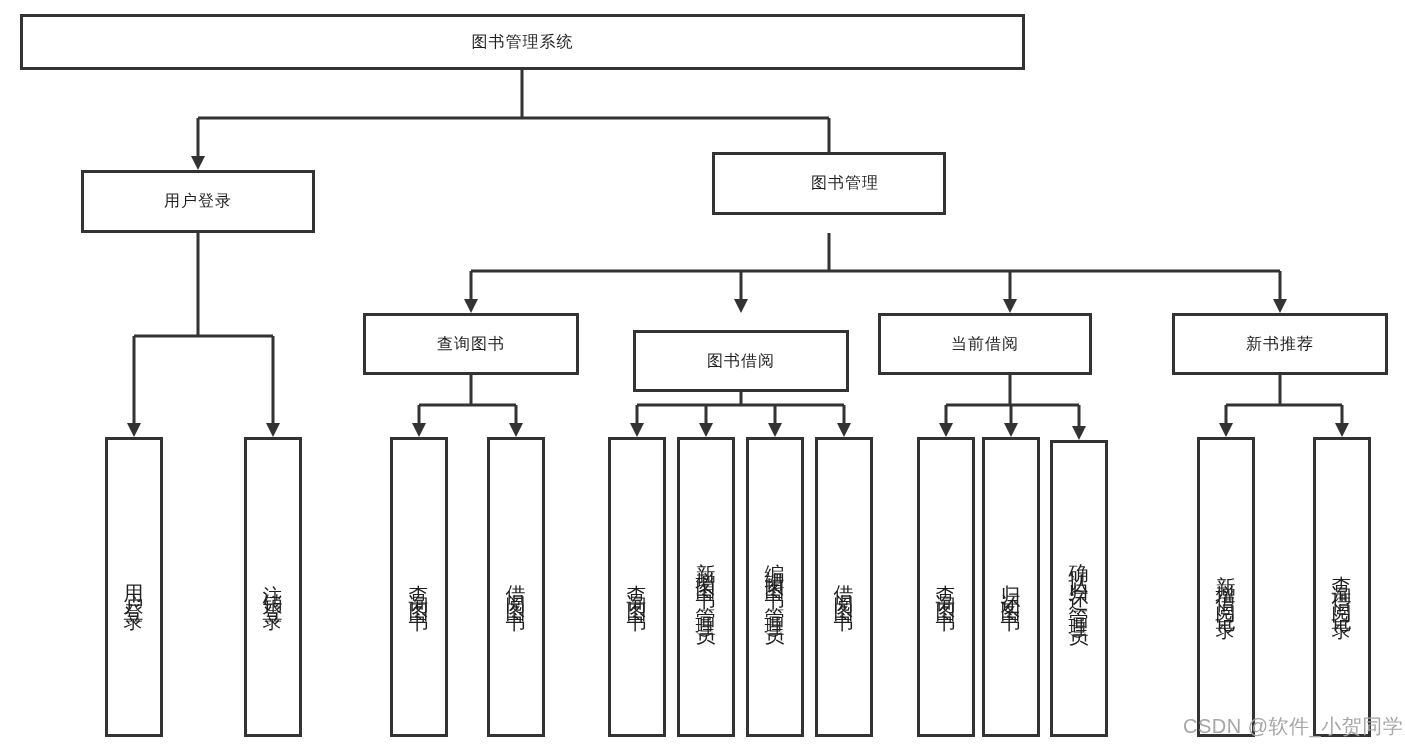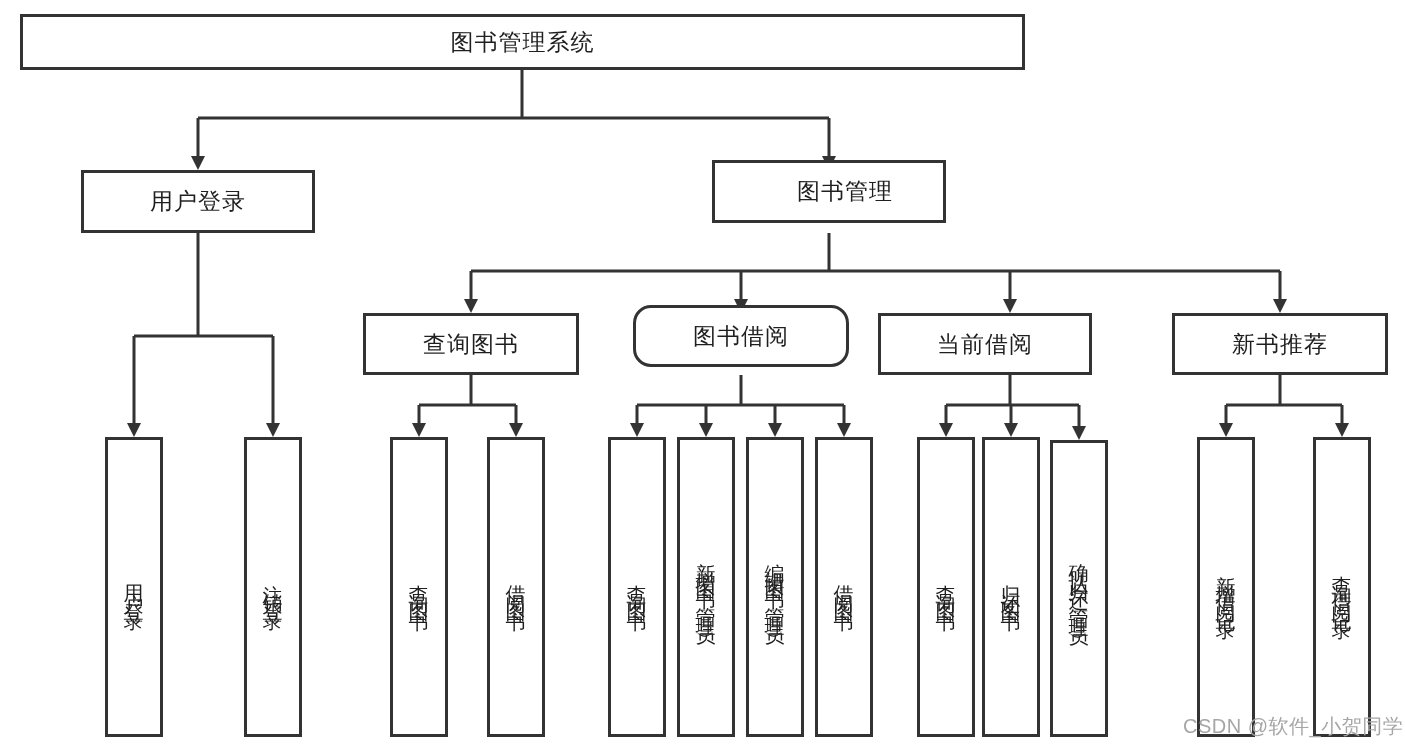--- a/index.html
+++ b/index.html
@@ -20,21 +20,21 @@
   #connectors{position:absolute;left:0;top:0;z-index:1;}
   #connectors path{stroke:var(--line);stroke-width:3;fill:none;}
   #connectors polygon{fill:var(--line);stroke:none;}
   .hbox{
     position:absolute;
     box-sizing:border-box;
     background:#ffffff;
     border:3px solid var(--box_border);
     display:flex;align-items:center;justify-content:center;
     color:var(--text);
-    font-size:23px;letter-spacing:1px;
+    font-size:16px;letter-spacing:1px;
     z-index:2;
   }
   .vbox{
     position:absolute;
     box-sizing:border-box;
     width:58px;top:437px;height:300px;
     background:#ffffff;
     border:3px solid var(--box_border);
     display:flex;align-items:center;justify-content:center;
     color:var(--text);
@@ -96,24 +96,24 @@
     <polygon points="939,423 953,423 946,437"></polygon>
     <polygon points="1004,423 1018,423 1011,437"></polygon>
     <polygon points="1072,426 1086,426 1079,440"></polygon>
     <polygon points="1219,423 1233,423 1226,437"></polygon>
     <polygon points="1335,423 1349,423 1342,437"></polygon>
   </svg>
 
   <div class="hbox" style="left:20px;top:14px;width:1005px;height:56px;">图书管理系统</div>
 
   <div class="hbox" style="left:81px;top:170px;width:234px;height:63px;">用户登录</div>
-  <div class="hbox" style="left:712px;top:160px;width:234px;height:63px;padding-left:32px;">图书管理</div>
+  <div class="hbox" style="left:712px;top:152px;width:234px;height:63px;padding-left:32px;">图书管理</div>
 
   <div class="hbox" style="left:363px;top:313px;width:216px;height:62px;">查询图书</div>
-  <div class="hbox" style="left:633px;top:305px;width:216px;height:62px;border-radius:18px;">图书借阅</div>
+  <div class="hbox" style="left:633px;top:330px;width:216px;height:62px;">图书借阅</div>
   <div class="hbox" style="left:878px;top:313px;width:214px;height:62px;">当前借阅</div>
   <div class="hbox" style="left:1172px;top:313px;width:216px;height:62px;">新书推荐</div>
 
   <div class="vbox" style="left:105px;">
     <span>用户登录</span>
   </div>
   <div class="vbox" style="left:244px;">
     <span>注销登录</span>
   </div>
 

